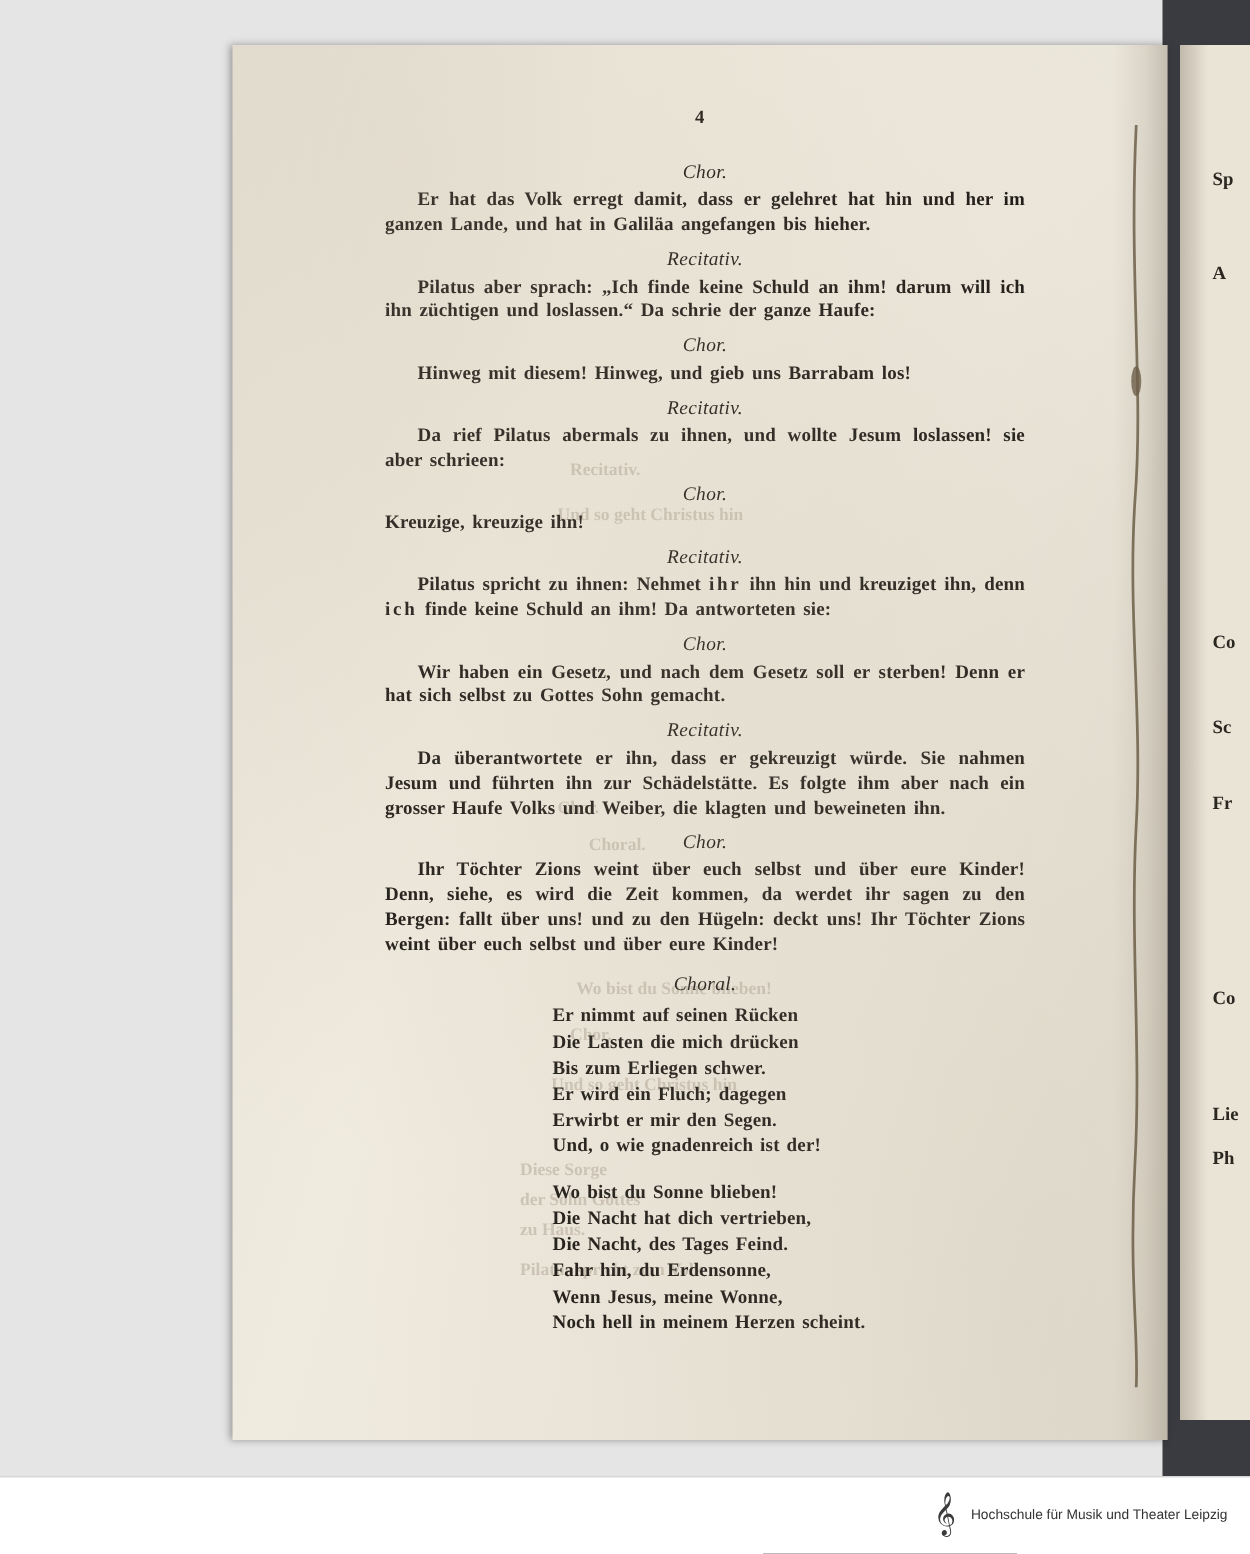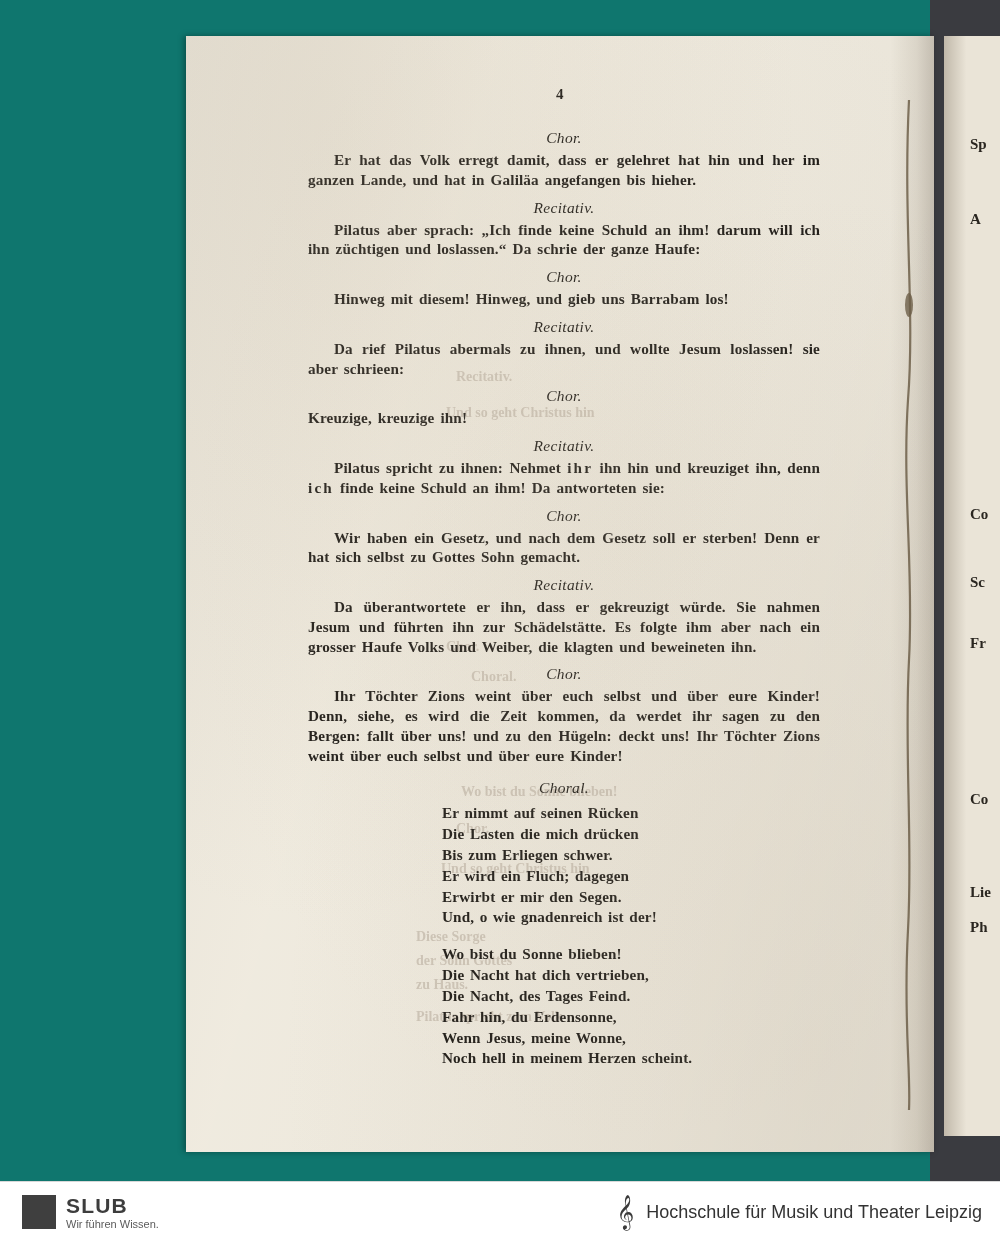--- a/index.html
+++ b/index.html
@@ -12,21 +12,21 @@
     overflow: hidden;
     position: relative;
   }
 
   
   #scan {
     position: absolute;
     left: 0; top: 0;
     width: 1000px;
     height: 1181px;
-    background: #0f766e;
+    background: #e5e5e5;
     overflow: hidden;
   }
 
   
   .board-right {
     position: absolute;
     left: 930px; top: 0;
     width: 70px; height: 1181px;
     background: #3a3b40;
   }
@@ -186,21 +186,21 @@
     display: flex; align-items: center;
     margin-left: auto; margin-right: 18px;
   }
   .partner-mark {
     font-family: "Liberation Serif", serif;
     font-size: 30px; color: #3b3b3b;
     margin-right: 12px; line-height: 1;
   }
   .partner-text {
     font-family: "Liberation Sans", sans-serif;
-    font-size: 18px; color: #333;
+    font-size: 11px; color: #333;
   }
   .footer-divider {
     position: absolute;
     left: 0; top: 0; width: 1000px; height: 1px;
     background: #d8d8d8;
   }
 </style>
 </head>
 <body>
 
@@ -299,25 +299,18 @@
   <svg class="thread" viewBox="0 0 18 1010" preserveAspectRatio="none">
     <path d="M9 0 C3 120, 15 210, 8 300 C2 390, 14 470, 9 560 C4 650, 13 740, 8 830 C3 920, 11 970, 9 1010" fill="none" stroke="#6d5f49" stroke-width="2.2" opacity="0.85"></path>
     <ellipse cx="9" cy="205" rx="4" ry="12" fill="#6d5f49" opacity="0.8"></ellipse>
   </svg>
 
 </div>
 
 <div id="footer">
   <div class="footer-divider"></div>
 
-  <div class="slub">
-    <div class="slub-mark"></div>
-    <div class="slub-text">
-      <div class="slub-name">SLUB</div>
-      <div class="slub-tag">Wir führen Wissen.</div>
-    </div>
-  </div>
 
   <div class="partner">
     <div class="partner-mark">𝄞</div>
     <div class="partner-text">Hochschule für Musik und Theater Leipzig</div>
   </div>
 </div>
 
 </body></html>

